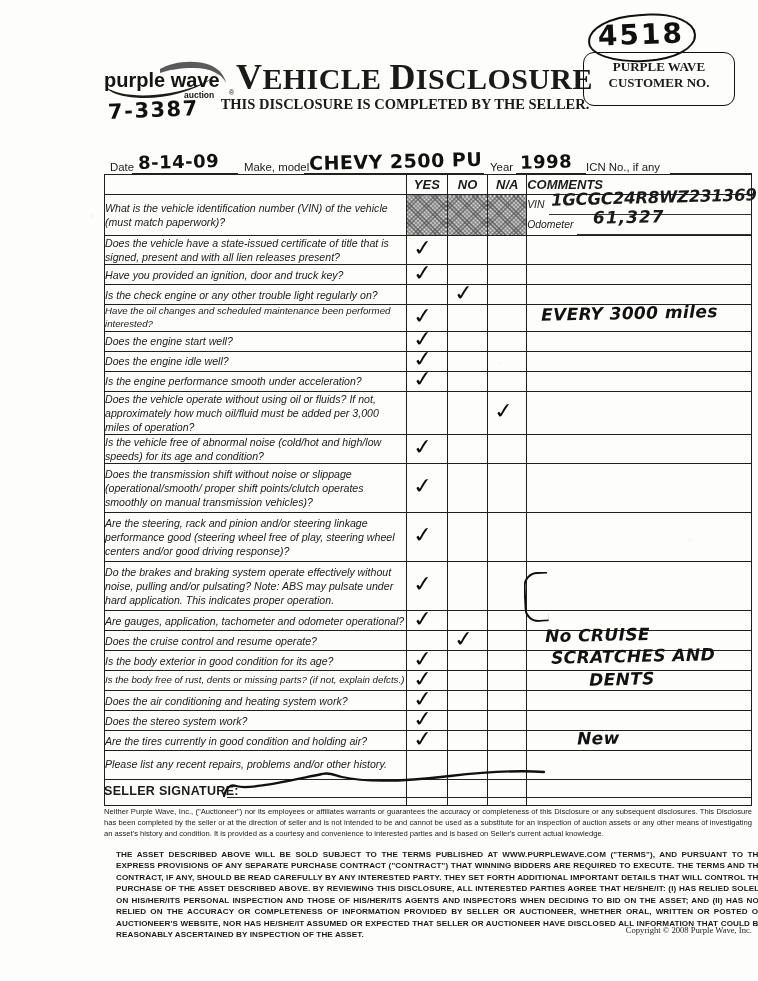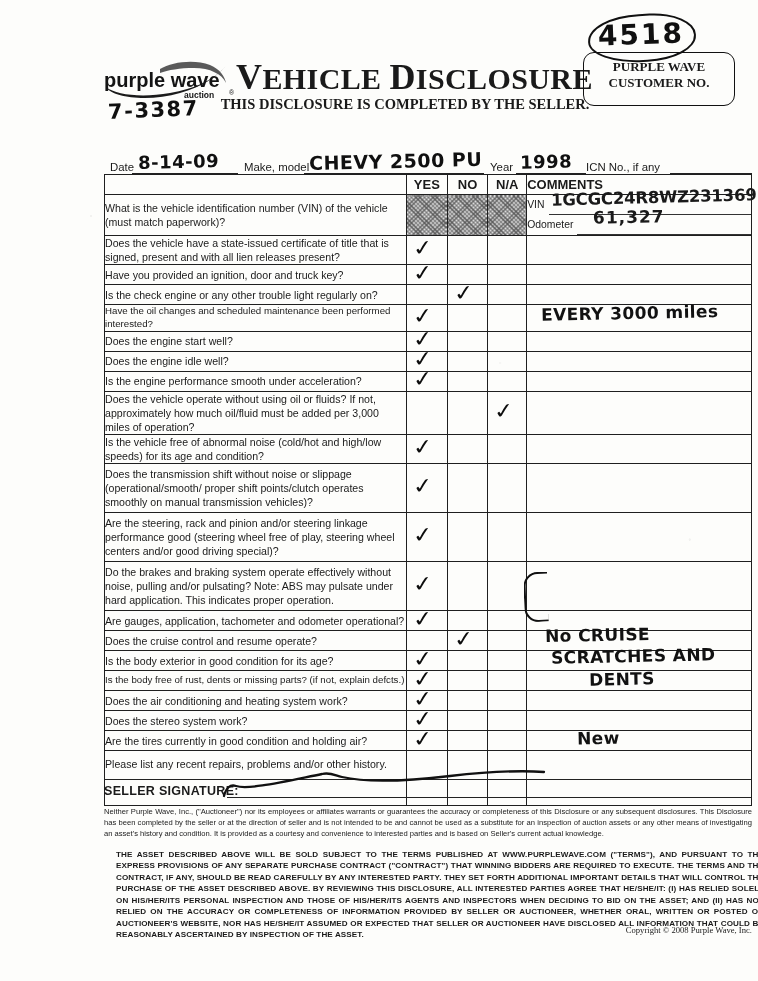--- a/index.html
+++ b/index.html
@@ -129,21 +129,21 @@
     font-size: 18px;
     white-space: nowrap;
   }
 
   
   #table {
     left: 104px; top: 174px;
     width: 648px;
     border-collapse: collapse;
   }
-  #table table { border-collapse: collapse; width: 648px; }
+  #table table { border-collapse: collapse; width: 648px; font-style: italic; }
   #table td, #table th {
     border: 1.1px solid #1f1f1f;
     padding: 0;
     vertical-align: middle;
   }
   .q-cell {
     width: 304px;
     padding: 3px 4px 3px 9px;
     font-size: 10.6px;
     line-height: 1.33;
@@ -455,21 +455,21 @@
           <tr>
             <td class="q-cell" style="height: 48px;">Does the transmission shift without noise or slippage (operational/smooth/ proper shift points/clutch operates smoothly on manual transmission vehicles)?</td>
             <td class="mark-col">
               <span class="check">✓</span>
             </td>
             <td class="mark-col"></td>
             <td class="mark-col na"></td>
             <td class="comments-col"></td>
           </tr>
           <tr>
-            <td class="q-cell" style="height: 48px;">Are the steering, rack and pinion and/or steering linkage performance good (steering wheel free of play, steering wheel centers and/or good driving special)?</td>
+            <td class="q-cell" style="height: 48px;">Are the steering, rack and pinion and/or steering linkage performance good (steering wheel free of play, steering wheel centers and/or good driving response)?</td>
             <td class="mark-col">
               <span class="check">✓</span>
             </td>
             <td class="mark-col"></td>
             <td class="mark-col na"></td>
             <td class="comments-col"></td>
           </tr>
           <tr>
             <td class="q-cell" style="height: 48px;">Do the brakes and braking system operate effectively without noise, pulling and/or pulsating? Note: ABS may pulsate under hard application.  This indicates proper operation.</td>
             <td class="mark-col">

